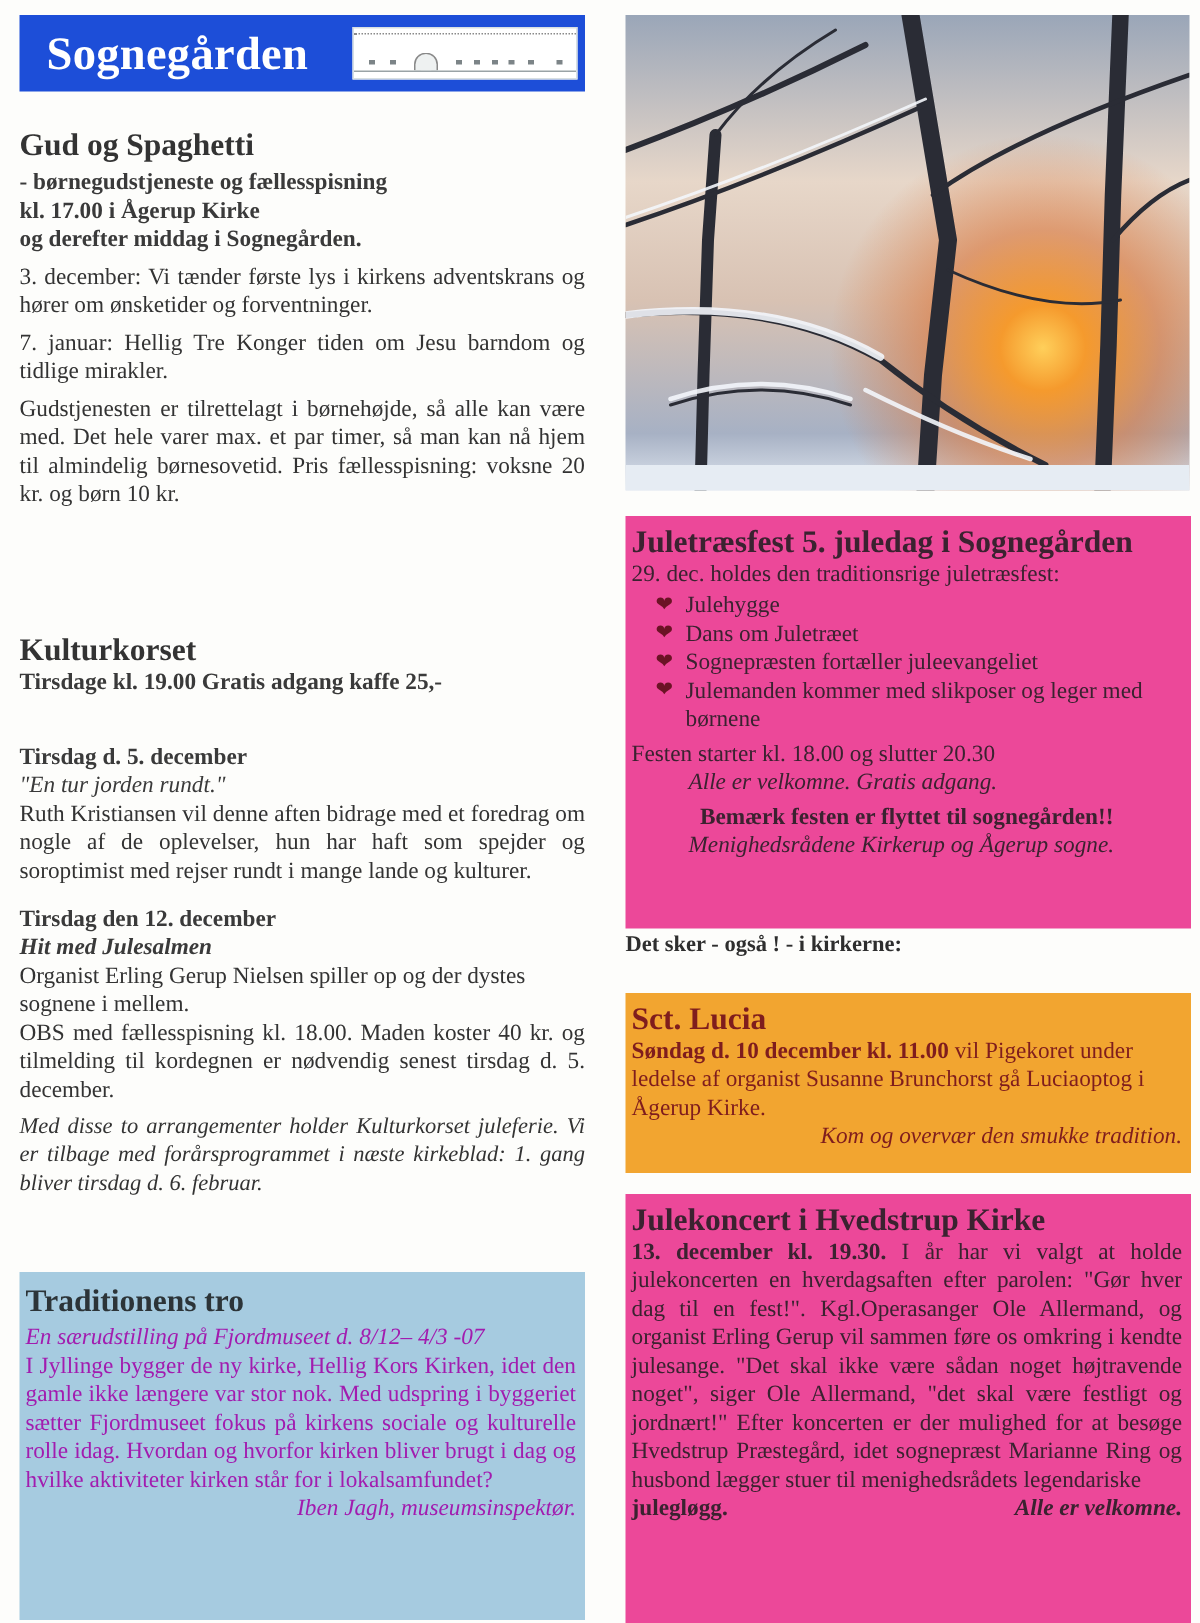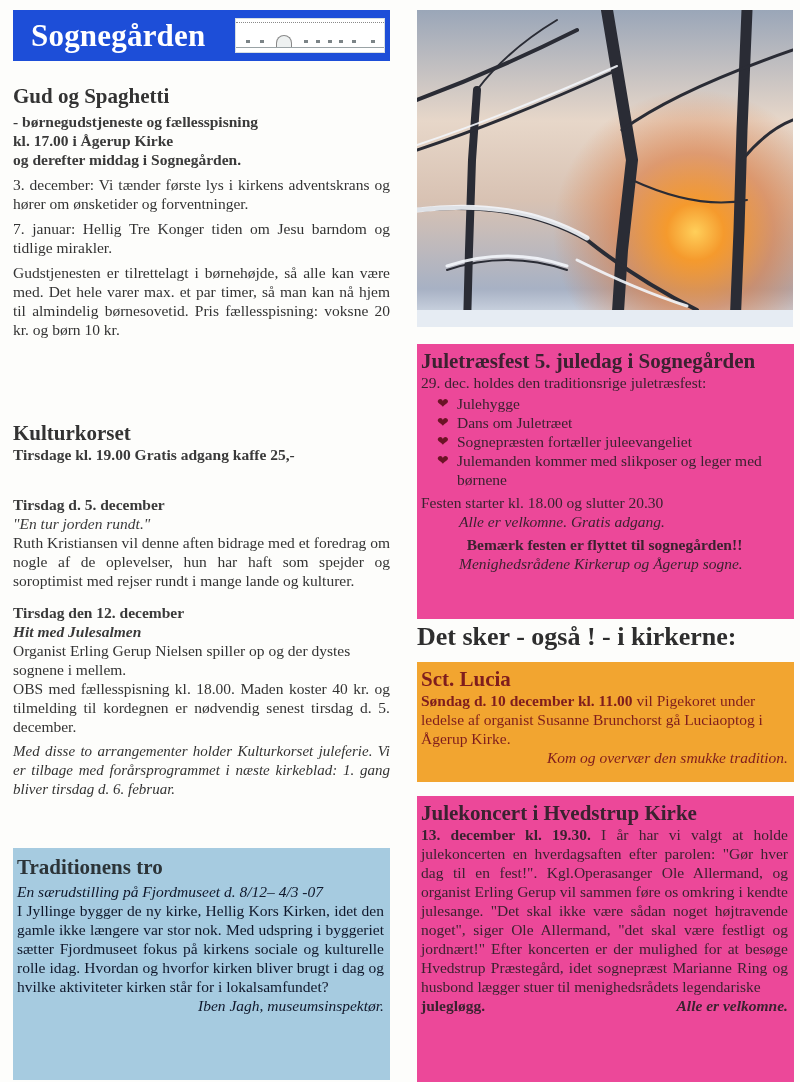--- a/index.html
+++ b/index.html
@@ -26,38 +26,38 @@
 
   #gud { position: absolute; top: 75px; left: 0; width: 377px; }
   #gud p.body { margin-top: 6px; }
   #kultur { position: absolute; top: 412px; left: 0; width: 377px; }
   #kultur .tirs-head { margin-top: 31px; }
   #kultur .block2 { margin-top: 13px; }
   #kultur .closing { margin-top: 6px; font-style: italic; font-size: 15px; }
 
   .box-blue { position: absolute; top: 838px; left: 0; width: 377px; background: #a6cbe0; padding: 8px 6px 8px 4px; height: 232px; }
   .box-blue h2.sec { color: #2c3438; }
-  .box-blue p.body { color: #0f172a; }
+  .box-blue p.body { color: #a21caf; }
   .box-blue .sig { text-align: right; font-style: italic; }
 
   .photo { position: absolute; top: 0; left: 0; width: 376px; height: 317px; overflow: hidden; background:
       radial-gradient(circle at 74% 70%, #ffcf5a 0%, #f59a2d 8%, rgba(220,120,60,0.6) 22%, rgba(200,170,160,0) 40%),
       linear-gradient(180deg, #9aa6b8 0%, #e7d7c9 35%, #d8c2b3 60%, #a7b1c4 88%, #dfe6ef 100%); }
   .photo svg { position: absolute; left: 0; top: 0; width: 100%; height: 100%; }
 
   .box-pink { background: #ec4899; padding: 6px 6px 6px 4px; }
   .box-pink h2.sec, .box-pink .body { color: #3b2230; }
   #juletrae { position: absolute; top: 334px; left: 0; width: 377px; height: 275px; }
   #juletrae ul { list-style: none; margin: 2px 0 4px 16px; }
   #juletrae li { font-family: "Liberation Serif", serif; font-size: 15.5px; line-height: 19px; display: flex; color: #3b2230; }
   #juletrae li .heart { color: #6b1325; width: 20px; flex: none; font-size: 14px; }
   #juletrae .indent { padding-left: 38px; font-style: italic; font-family: "Liberation Serif", serif; font-size: 15.5px; line-height: 19px; color: #3b2230; }
   #juletrae .note { margin-top: 4px; }
 
-  #detsker { position: absolute; top: 612px; left: 0; font-family: "Liberation Serif", serif; font-weight: bold; font-size: 26px; color: #2e2e2e; }
+  #detsker { position: absolute; top: 612px; left: 0; font-family: "Liberation Serif", serif; font-weight: bold; font-size: 15px; color: #2e2e2e; }
 
   #lucia { position: absolute; top: 652px; left: 0; width: 377px; height: 120px; background: #f2a530; padding: 6px 6px 6px 4px; }
   #lucia h2.sec, #lucia .body { color: #7f1d1d; }
   #lucia .sig { text-align: right; font-style: italic; }
 
   #konc { position: absolute; top: 786px; left: 0; width: 377px; height: 286px; }
   #konc .last { display: flex; justify-content: space-between; }
 </style>
 </head>
 <body>

